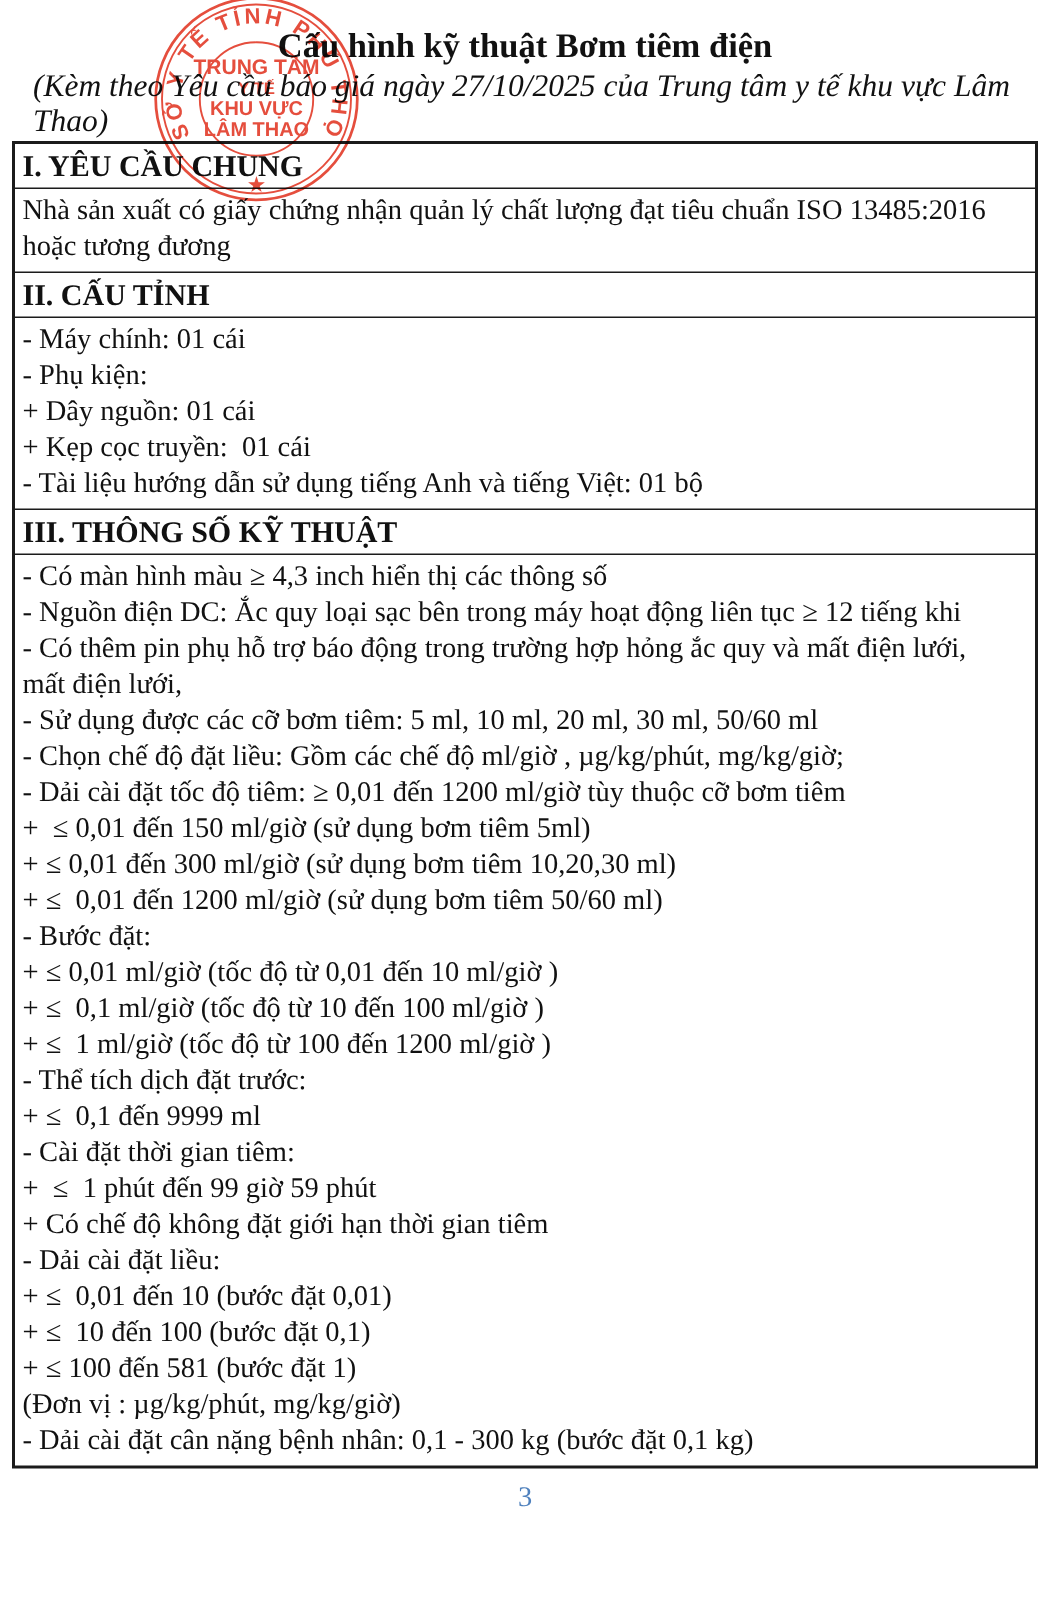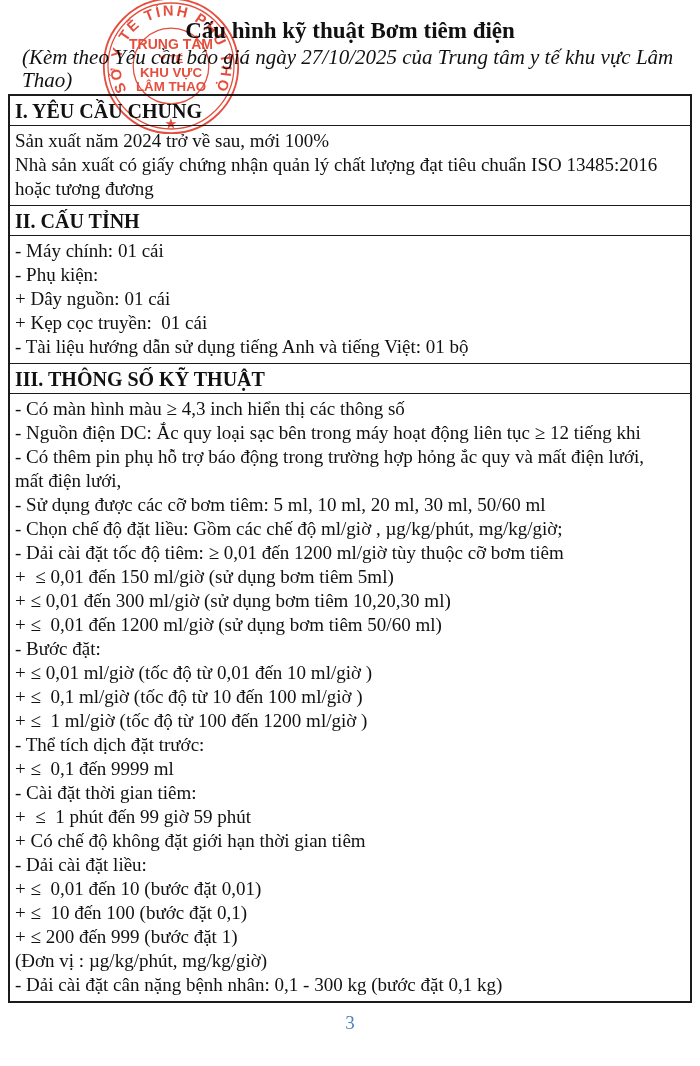--- a/index.html
+++ b/index.html
@@ -73,21 +73,20 @@
     <text class="star" x="100" y="188" text-anchor="middle">★</text>
   </svg>
 
   <div class="title">Cấu hình kỹ thuật Bơm tiêm điện</div>
   <div class="subtitle">(Kèm theo Yêu cầu báo giá ngày 27/10/2025 của Trung tâm y tế khu vực Lâm Thao)</div>
 
   <div class="spec-table">
     <div class="sec">
       <div class="sec-heading">I. YÊU CẦU CHUNG</div>
       <div class="sec-body">
-          <div class="line">Sản xuất năm 2024 trở về sau, mới 100%</div>
           <div class="line">Nhà sản xuất có giấy chứng nhận quản lý chất lượng đạt tiêu chuẩn ISO 13485:2016</div>
           <div class="line">hoặc tương đương</div>
         </div>
     </div>
     <div class="sec">
       <div class="sec-heading">II. CẤU TỈNH</div>
       <div class="sec-body">
           <div class="line">- Máy chính: 01 cái</div>
           <div class="line">- Phụ kiện:</div>
           <div class="line">+ Dây nguồn: 01 cái</div>
@@ -113,21 +112,21 @@
           <div class="line">+ ≤  0,1 ml/giờ (tốc độ từ 10 đến 100 ml/giờ )</div>
           <div class="line">+ ≤  1 ml/giờ (tốc độ từ 100 đến 1200 ml/giờ )</div>
           <div class="line">- Thể tích dịch đặt trước:</div>
           <div class="line">+ ≤  0,1 đến 9999 ml</div>
           <div class="line">- Cài đặt thời gian tiêm:</div>
           <div class="line">+  ≤  1 phút đến 99 giờ 59 phút</div>
           <div class="line">+ Có chế độ không đặt giới hạn thời gian tiêm</div>
           <div class="line">- Dải cài đặt liều:</div>
           <div class="line">+ ≤  0,01 đến 10 (bước đặt 0,01)</div>
           <div class="line">+ ≤  10 đến 100 (bước đặt 0,1)</div>
-          <div class="line">+ ≤ 200 đến 999 (bước đặt 1)</div>
+          <div class="line">+ ≤ 100 đến 581 (bước đặt 1)</div>
           <div class="line">(Đơn vị : µg/kg/phút, mg/kg/giờ)</div>
           <div class="line">- Dải cài đặt cân nặng bệnh nhân: 0,1 - 300 kg (bước đặt 0,1 kg)</div>
         </div>
     </div>
   </div>
 
   <div class="footer">3</div>
 
 </div>
 

